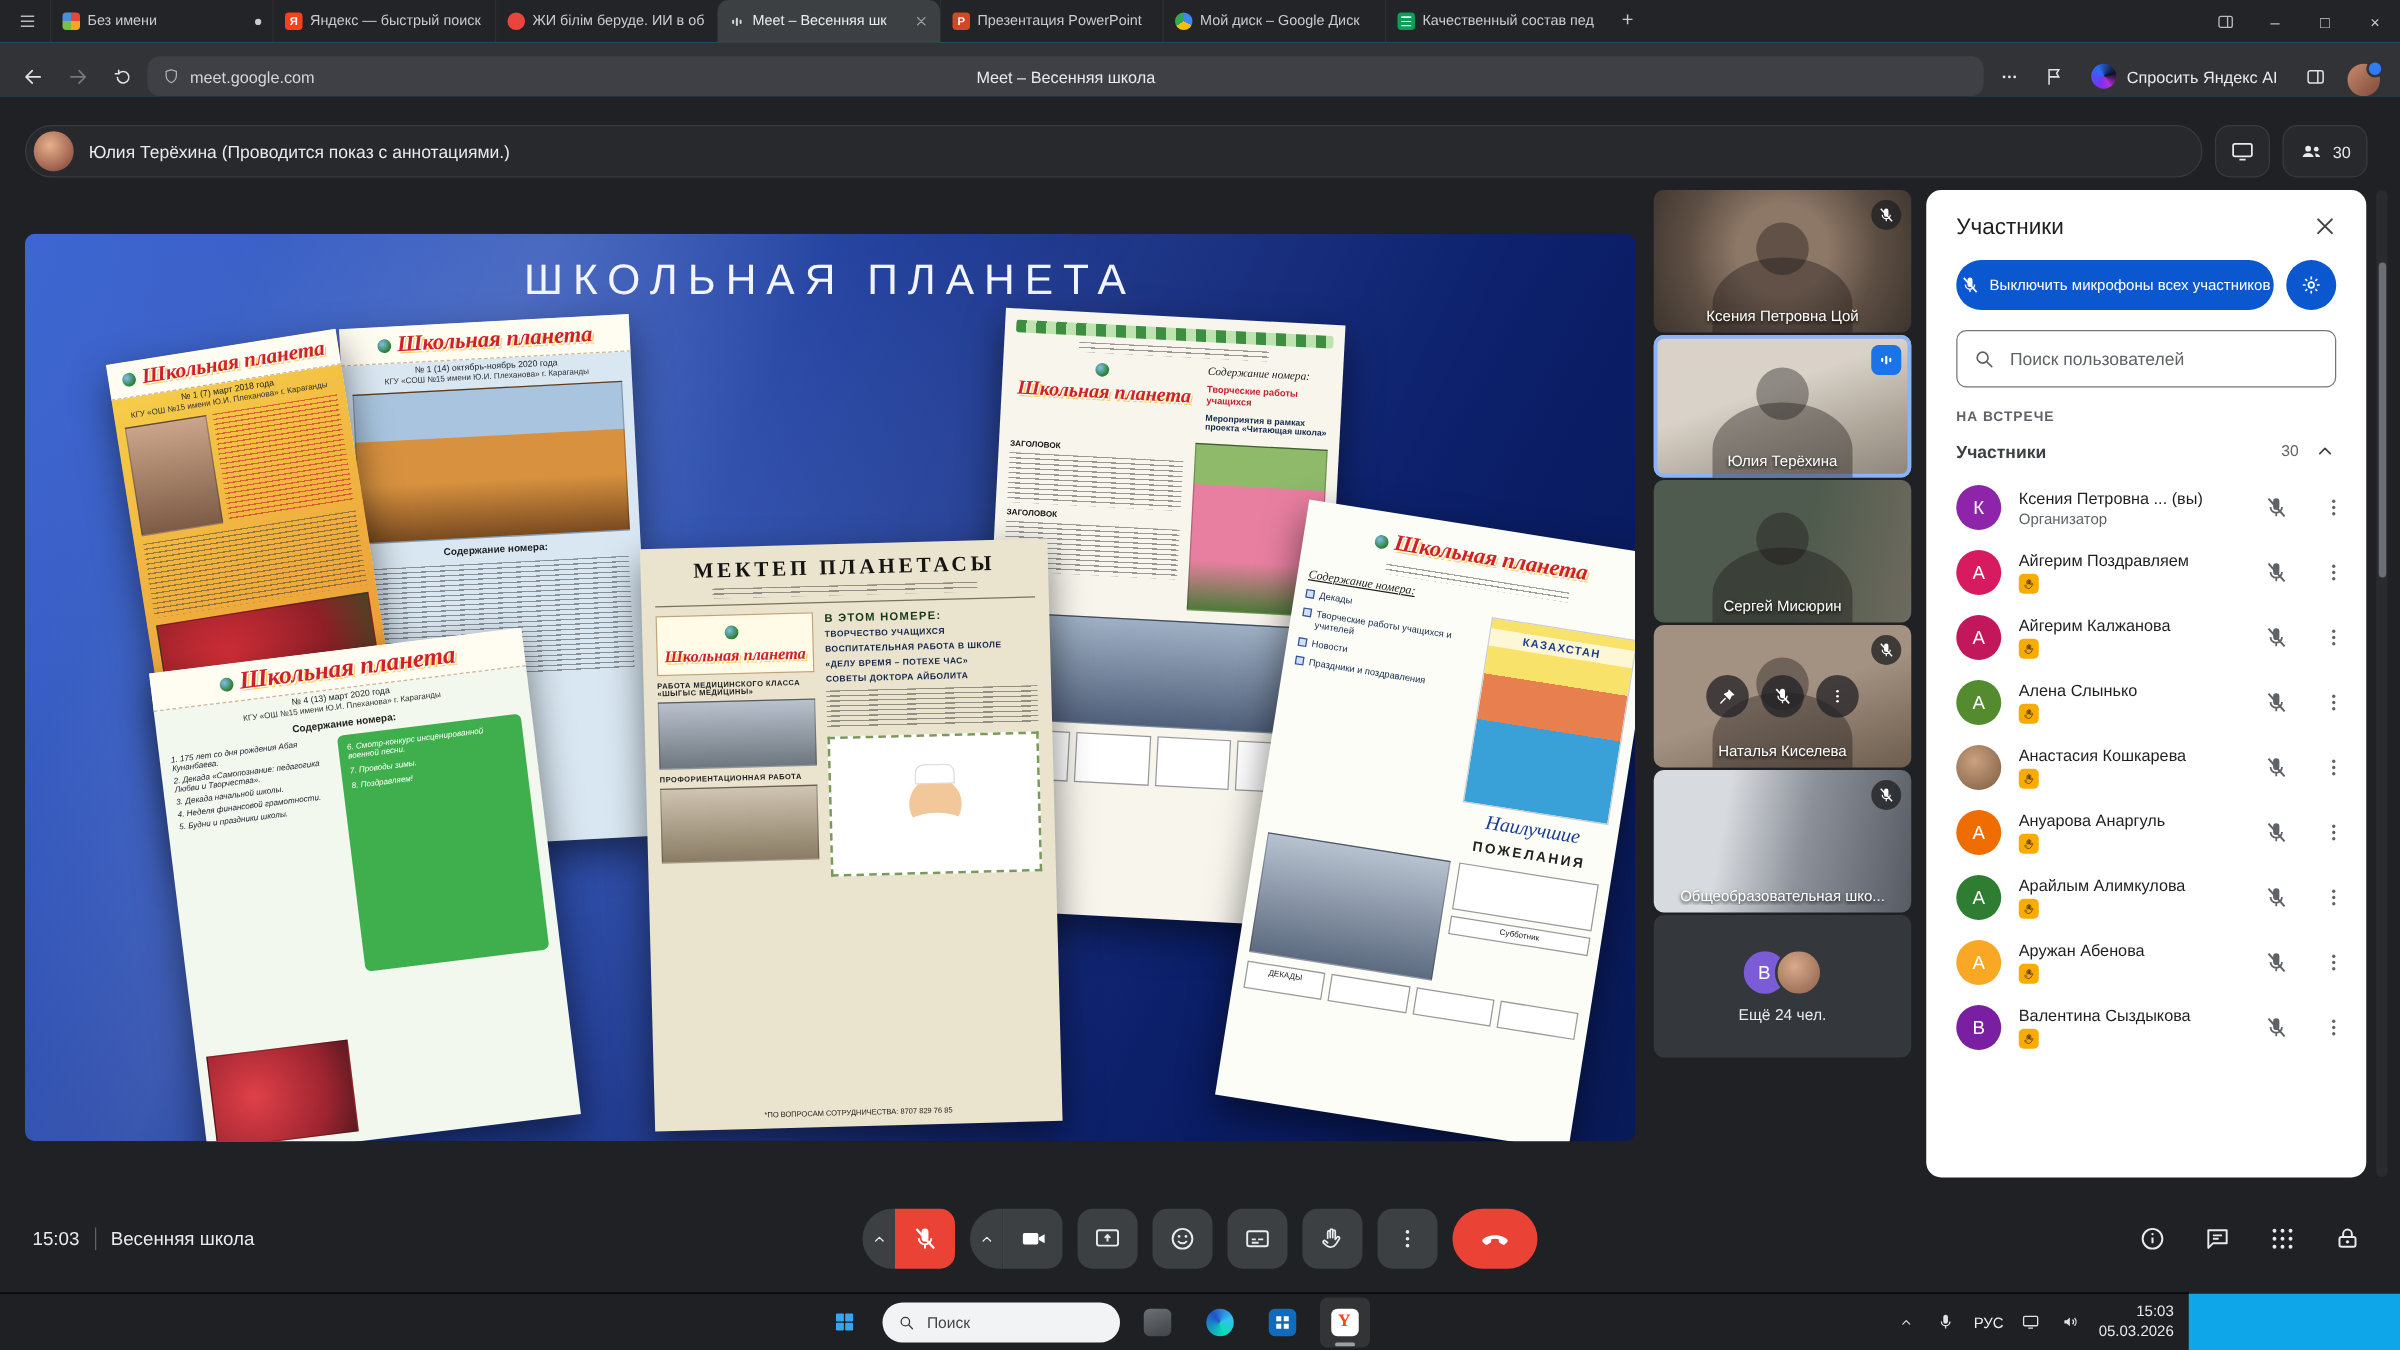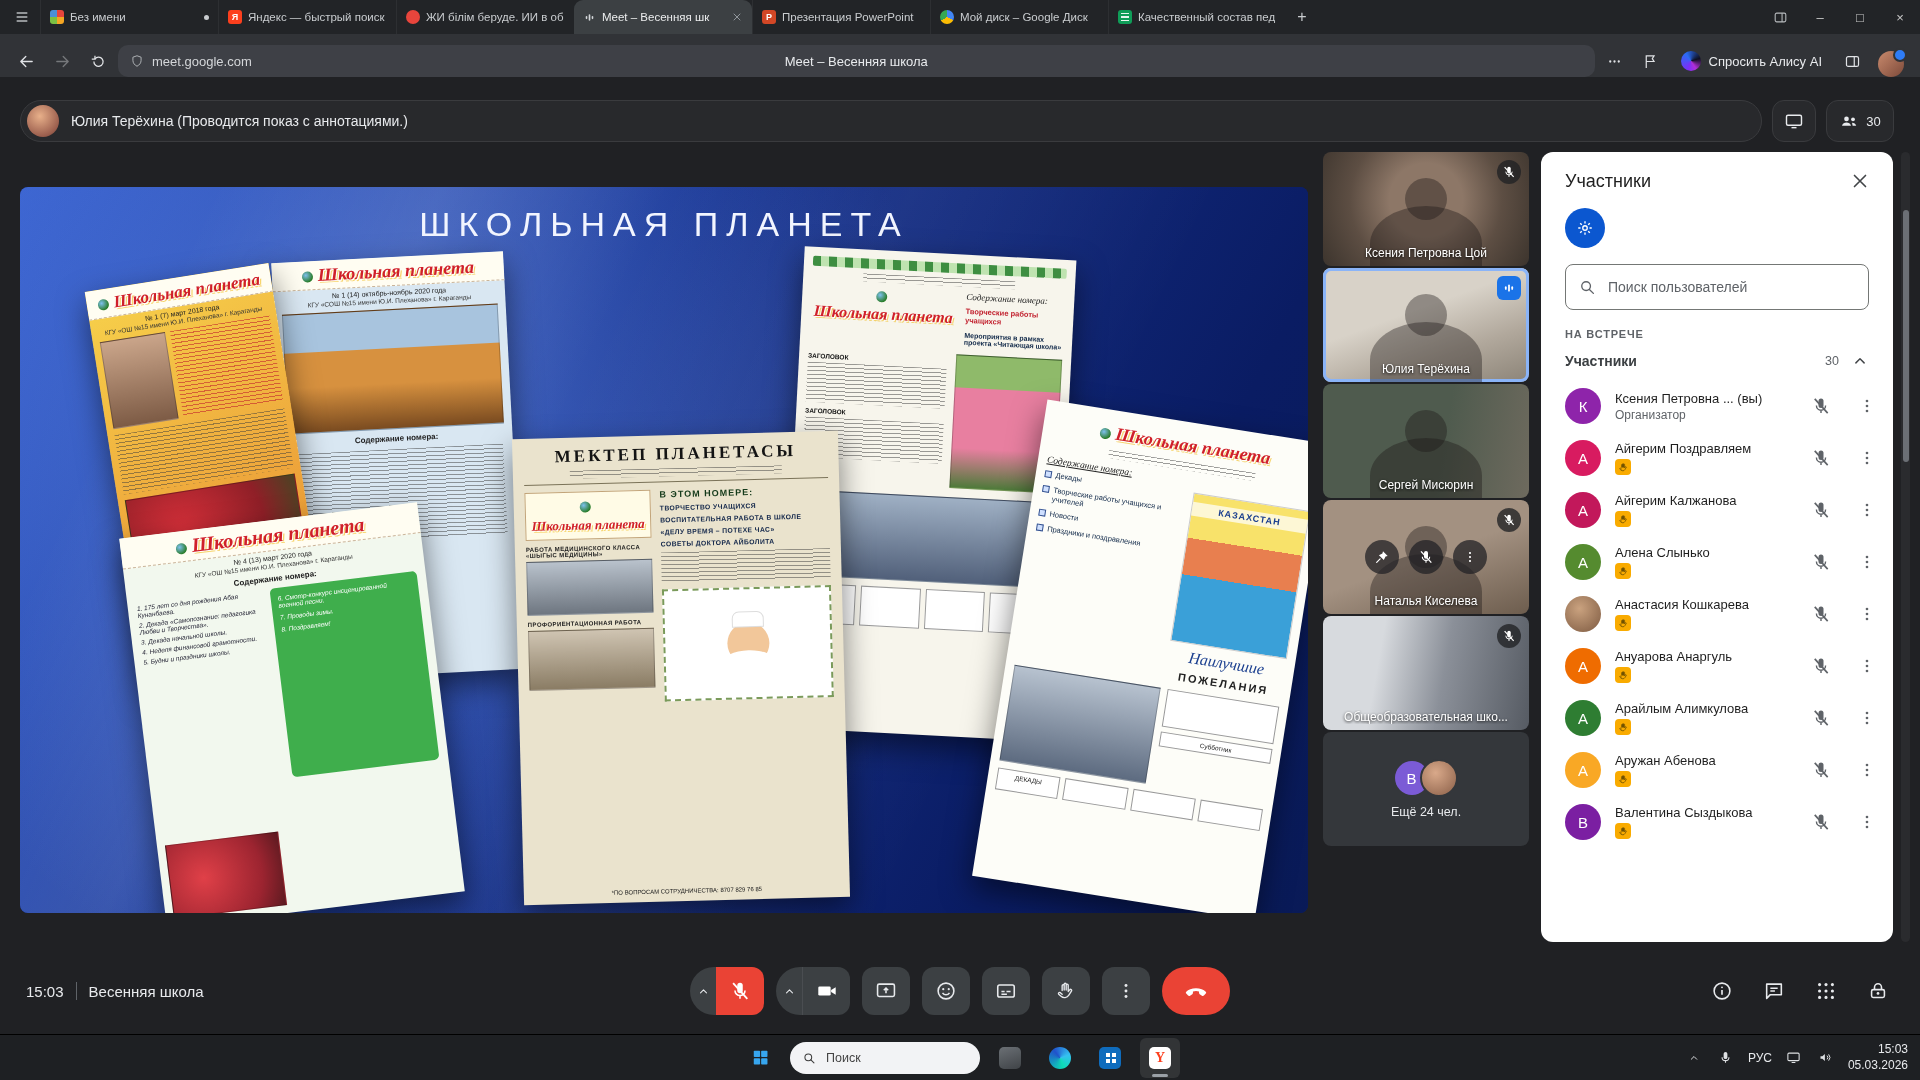--- a/index.html
+++ b/index.html
@@ -234,21 +234,21 @@
   .mainb.dark{background:#3c4043;border-left:1px solid #4a4d51;box-sizing:border-box;}
   .ctl{width:48px;height:48px;border-radius:12px;background:#3c4043;color:#e8eaed;display:flex;align-items:center;justify-content:center;}
   .ctl svg{width:22px;height:22px;}
   .endcall{width:68px;height:48px;border-radius:24px;background:#ea4335;color:#fff;display:flex;align-items:center;justify-content:center;}
   .endcall svg{width:26px;height:26px;}
   .bb-right{position:absolute;right:20px;top:0;height:52px;display:flex;align-items:center;gap:8px;}
   .bri{width:44px;height:44px;display:flex;align-items:center;justify-content:center;color:#e8eaed;}
   .bri svg{width:22px;height:22px;}
 
   
-  .taskbar{position:absolute;left:0;bottom:0;width:1920px;height:45px;background:#1e2023;border-top:1px solid #000;}
+  .taskbar{position:absolute;left:0;bottom:0;width:1751px;height:45px;background:#1e2023;border-top:1px solid #000;}
   .tb-center{position:absolute;left:50%;top:0;height:45px;transform:translateX(-50%);display:flex;align-items:center;gap:10px;}
   .start{width:40px;height:40px;display:flex;align-items:center;justify-content:center;color:#37a5ee;}
   .start svg{width:19px;height:19px;}
   .tsearch{width:190px;height:32px;border-radius:16px;background:#f2f3f5;display:flex;align-items:center;gap:8px;padding:0 12px;box-sizing:border-box;}
   .tsearch .icon{width:14px;height:14px;color:#3c3c3c;flex:none;}
   .tsearch input{border:0;background:transparent;outline:0;font-size:12.5px;color:#222;width:100%;font-family:inherit;}
   .tsearch input::placeholder{color:#444;}
   .tapp{width:40px;height:40px;border-radius:6px;display:flex;align-items:center;justify-content:center;position:relative;}
   .tapp.active{background:rgba(255,255,255,.09);}
   .tapp.active::after{content:"";position:absolute;bottom:1px;left:50%;transform:translateX(-50%);width:16px;height:3px;border-radius:2px;background:#9aa0a6;}
@@ -366,21 +366,21 @@
           </g>
         </svg>
       </span>
     <span class="nav-btn icon">
         <svg viewBox="0 0 24 24">
           <path d="M6 21V4h11l-2.5 4L17 12H6" fill="none" stroke="currentColor" stroke-width="1.7"></path>
         </svg>
       </span>
     <div class="alice">
       <span class="alice-ico"></span>
-      <span>Спросить Алису AI</span>
+      <span>Спросить Яндекс AI</span>
     </div>
     <span class="nav-btn icon">
         <svg viewBox="0 0 24 24">
           <rect x="3.5" y="5" width="17" height="14" rx="2.5" fill="none" stroke="currentColor" stroke-width="1.7"></rect>
           <line x1="14.5" y1="5" x2="14.5" y2="19" stroke="currentColor" stroke-width="1.7"></line>
         </svg>
       </span>
     <div class="profile"></div>
   </div>
 
@@ -638,20 +638,30 @@
     <div class="panel">
       <div class="p-head">
         <span class="p-title">Участники</span>
         <span class="p-close icon">
             <svg viewBox="0 0 24 24">
               <path d="M6 6l12 12M18 6L6 18" stroke="currentColor" stroke-width="1.8" stroke-linecap="round" fill="none"></path>
             </svg>
           </span>
       </div>
       <div class="p-mute">
+        <div class="mute-pill">
+          <span class="icon">
+              <svg viewBox="0 0 24 24">
+                <path d="M12 14.5a3 3 0 0 0 3-3V6a3 3 0 0 0-6 0v5.5a3 3 0 0 0 3 3z" fill="currentColor"></path>
+                <path d="M6.5 11.5a5.5 5.5 0 0 0 11 0M12 17v3.5" fill="none" stroke="currentColor" stroke-width="1.7"></path>
+                <path d="M4.5 3.5l15.5 17" stroke="currentColor" stroke-width="2"></path>
+              </svg>
+            </span>
+          <span>Выключить микрофоны всех участников</span>
+        </div>
         <div class="mute-gear">
             <span class="icon" style="width:18px;height:18px">
               <svg viewBox="0 0 24 24">
                 <circle cx="12" cy="12" r="3" fill="none" stroke="currentColor" stroke-width="1.8"></circle>
                 <path d="M12 3v3M12 18v3M3 12h3M18 12h3M5.6 5.6l2.1 2.1M16.3 16.3l2.1 2.1M18.4 5.6l-2.1 2.1M7.7 16.3l-2.1 2.1" stroke="currentColor" stroke-width="1.8" fill="none"></path>
               </svg>
             </span>
           </div>
       </div>
       <div class="p-search">

